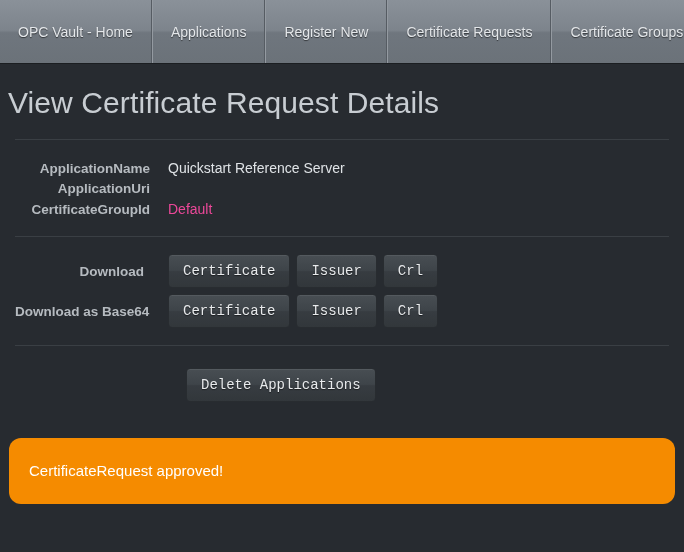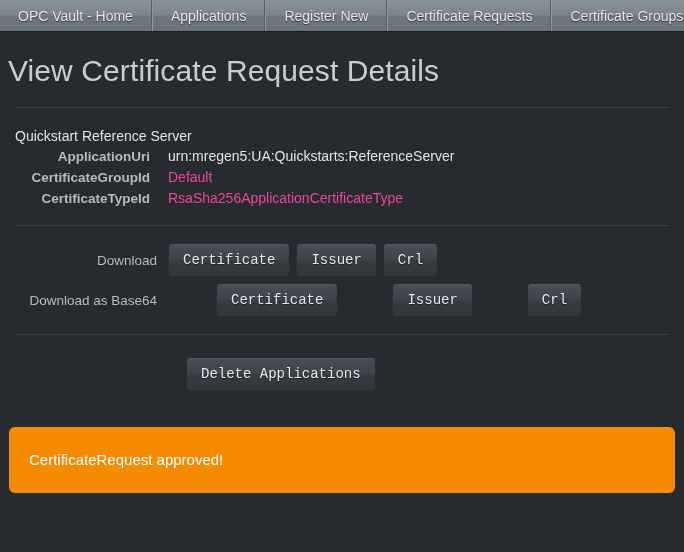--- a/index.html
+++ b/index.html
@@ -12,21 +12,21 @@
     height: 552px;
     overflow: hidden;
     background: #272b30;
     font-family: "Liberation Sans", sans-serif;
     color: #c8c8c8;
     -webkit-font-smoothing: antialiased;
   }
 
   
   .navbar {
-    height: 32px;
+    height: 64px;
     background: linear-gradient(to bottom, #8a9199 0%, #7d848c 48%, #6f767e 52%, #6b7279 100%);
     border-bottom: 1px solid #1b1e21;
     display: flex;
     align-items: stretch;
     box-sizing: border-box;
   }
   .nav-item {
     display: flex;
     align-items: center;
     justify-content: center;
@@ -101,30 +101,29 @@
     padding-top: 17px;
     padding-bottom: 17px;
   }
   .btn-row {
     display: flex;
     align-items: center;
     margin-bottom: 6px;
   }
   .btn-row:last-child {
     margin-bottom: 0;
-    gap: 48px;
   }
   .btn-row-label {
     width: 153px;
     flex: 0 0 153px;
     text-align: right;
-    font-weight: normal;
+    font-weight: bold;
     font-size: 13.5px;
     color: #b6bbc0;
-    padding-right: 11px;
+    padding-right: 24px;
     box-sizing: border-box;
     white-space: nowrap;
   }
   .btn {
     font-family: Liberation Mono, monospace;
     font-size: 14px;
     color: #e8eaec;
     background: linear-gradient(to bottom, #484e53 0%, #3e4449 48%, #373c41 52%, #32373b 100%);
     border: 1px solid #282c30;
     border-radius: 4px;
@@ -151,21 +150,21 @@
     flex: 0 0 171px;
   }
 
   
   .alert {
     margin: 14px 9px 0 9px;
     background: #f58b00;
     color: #ffffff;
     font-size: 15px;
     padding: 23px 20px;
-    border-radius: 6px;
+    border-radius: 12px;
     box-sizing: border-box;
     line-height: 20px;
   }
 </style>
 </head>
 <body>
 
 <nav class="navbar">
   <div class="nav-item">
     <span>OPC Vault - Home</span>
@@ -185,37 +184,33 @@
 
 </nav>
 
 <h1 class="page-title">View Certificate Request Details</h1>
 
 <div class="divider"></div>
 
 <div class="section detail-list">
 
   <div class="detail-row">
+    <div class="detail-label">ApplicationName</div>
     <div class="detail-value bright">Quickstart Reference Server</div>
   </div>
 
   <div class="detail-row">
     <div class="detail-label">ApplicationUri</div>
-    <div class="detail-value bright">urn:mregen5:UA:Quickstarts:ReferenceServer</div>
   </div>
 
   <div class="detail-row">
     <div class="detail-label">CertificateGroupId</div>
     <div class="detail-value">Default</div>
   </div>
 
-  <div class="detail-row">
-    <div class="detail-label">CertificateTypeId</div>
-    <div class="detail-value">RsaSha256ApplicationCertificateType</div>
-  </div>
 
 
 </div>
 
 <div class="divider"></div>
 
 <div class="section download-block">
 
   <div class="btn-row">
     <div class="btn-row-label">Download</div>

